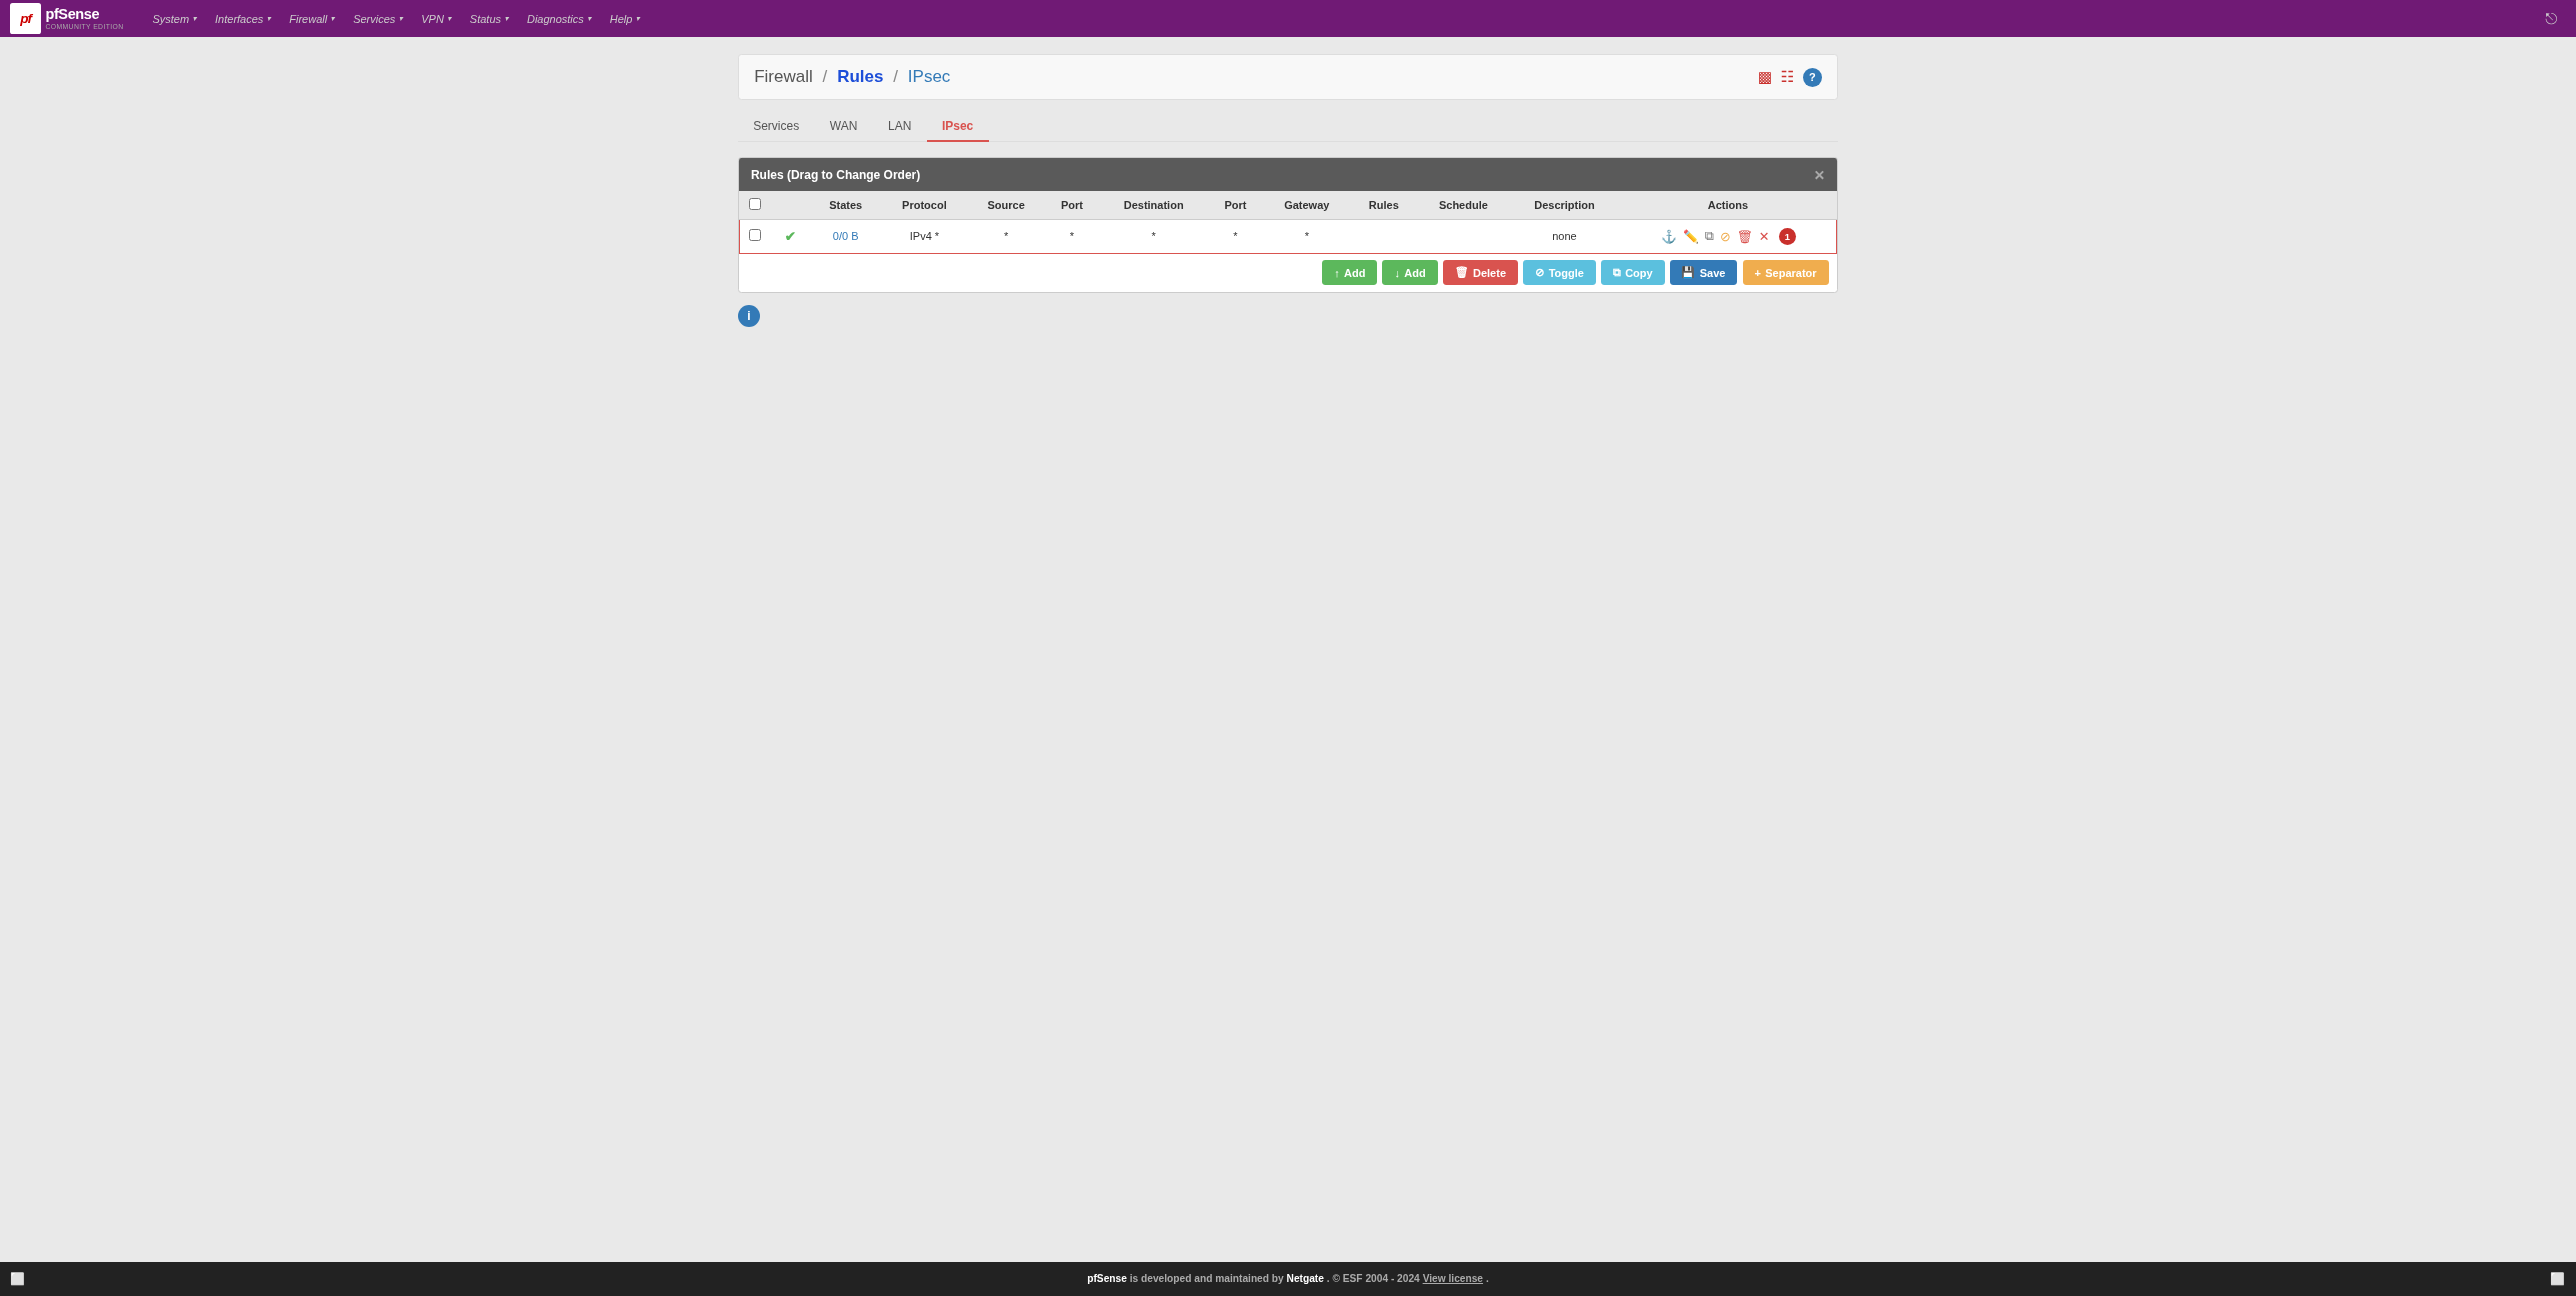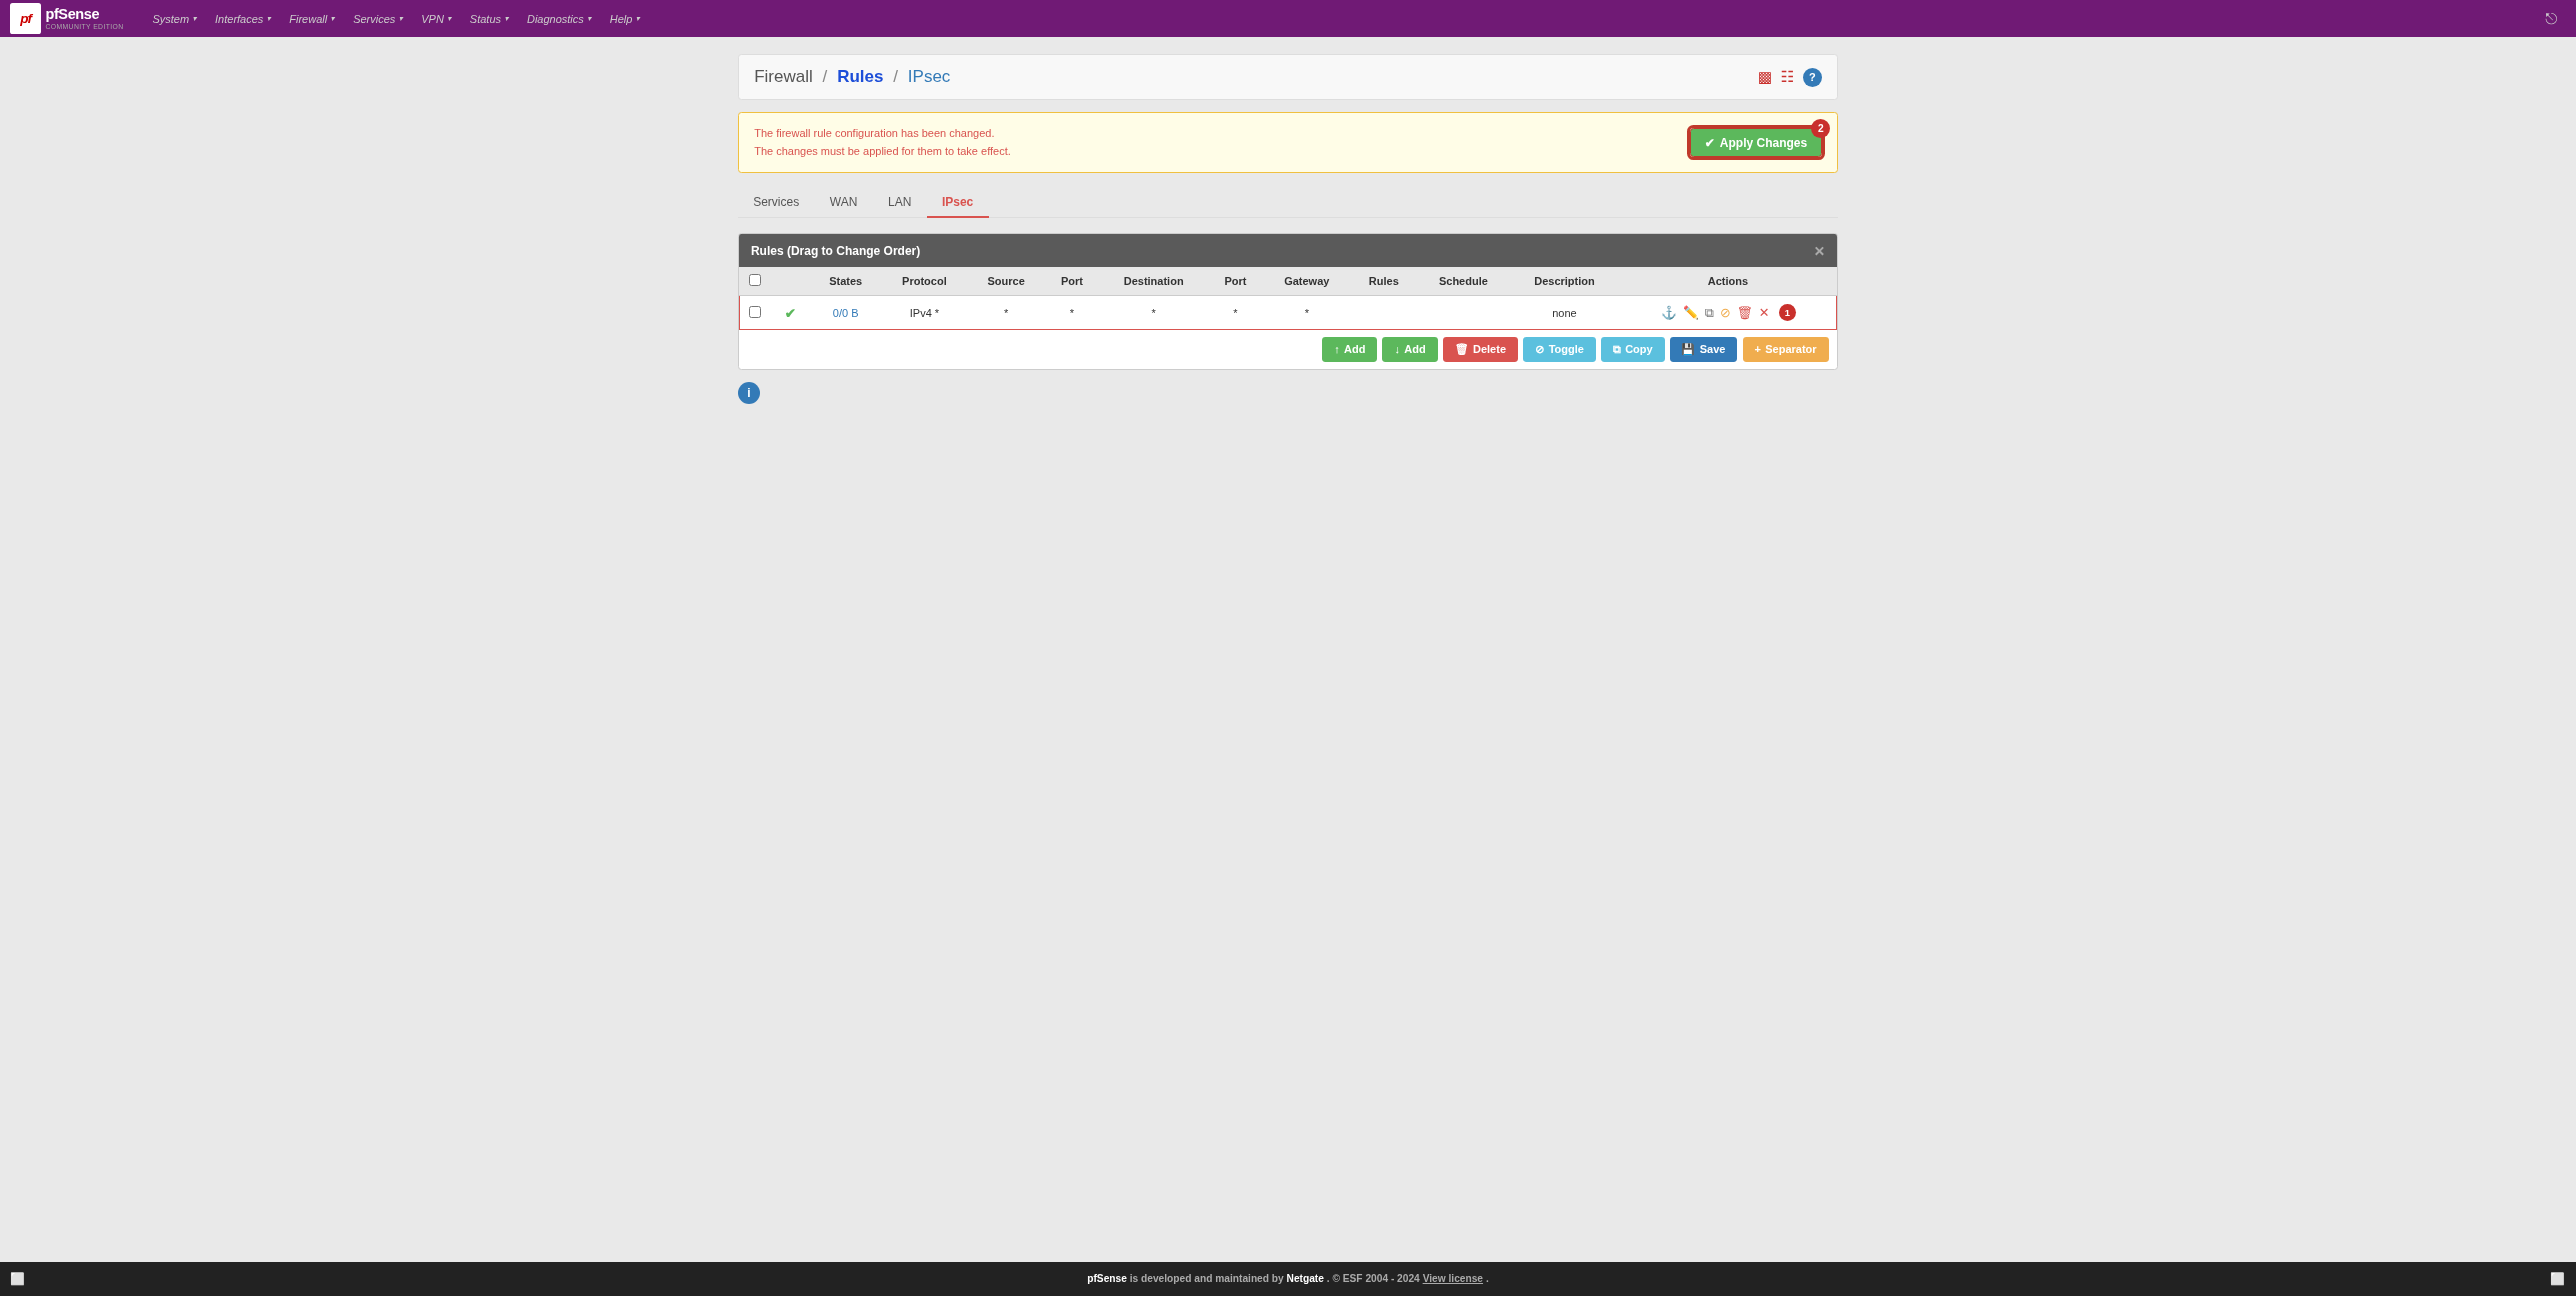--- a/index.html
+++ b/index.html
@@ -155,33 +155,20 @@
       <span class="sep">/</span>
       <span class="bc-active">IPsec</span>
     </div>
     <div class="header-icons">
       <span class="header-icon">▩</span>
       <span class="header-icon">☷</span>
       <span class="header-icon help">?</span>
     </div>
   </div>
 
-  <div class="alert-banner">
-    <div class="alert-text">
-      <div>The firewall rule configuration has been changed.</div>
-      <div>The changes must be applied for them to take effect.</div>
-    </div>
-    <div class="apply-btn-wrapper">
-      <button class="apply-btn">
-        <span>✔</span>
-        <span>Apply Changes</span>
-      </button>
-      <div class="badge-red">2</div>
-    </div>
-  </div>
 
   <div class="tabs">
     <div class="tab"><span>Services</span></div>
     <div class="tab"><span>WAN</span></div>
     <div class="tab"><span>LAN</span></div>
     <div class="tab active"><span>IPsec</span></div>
   </div>
 
   <div class="table-section">
     <div class="table-header">

